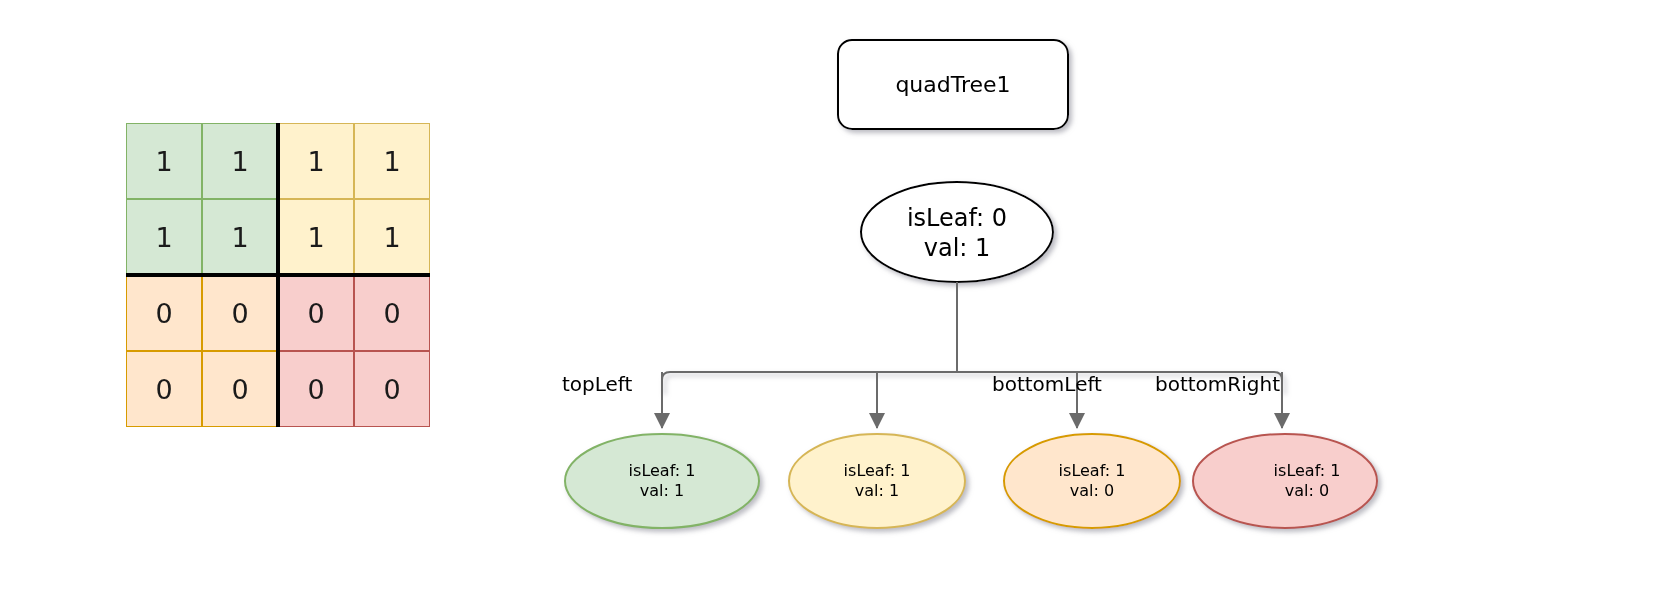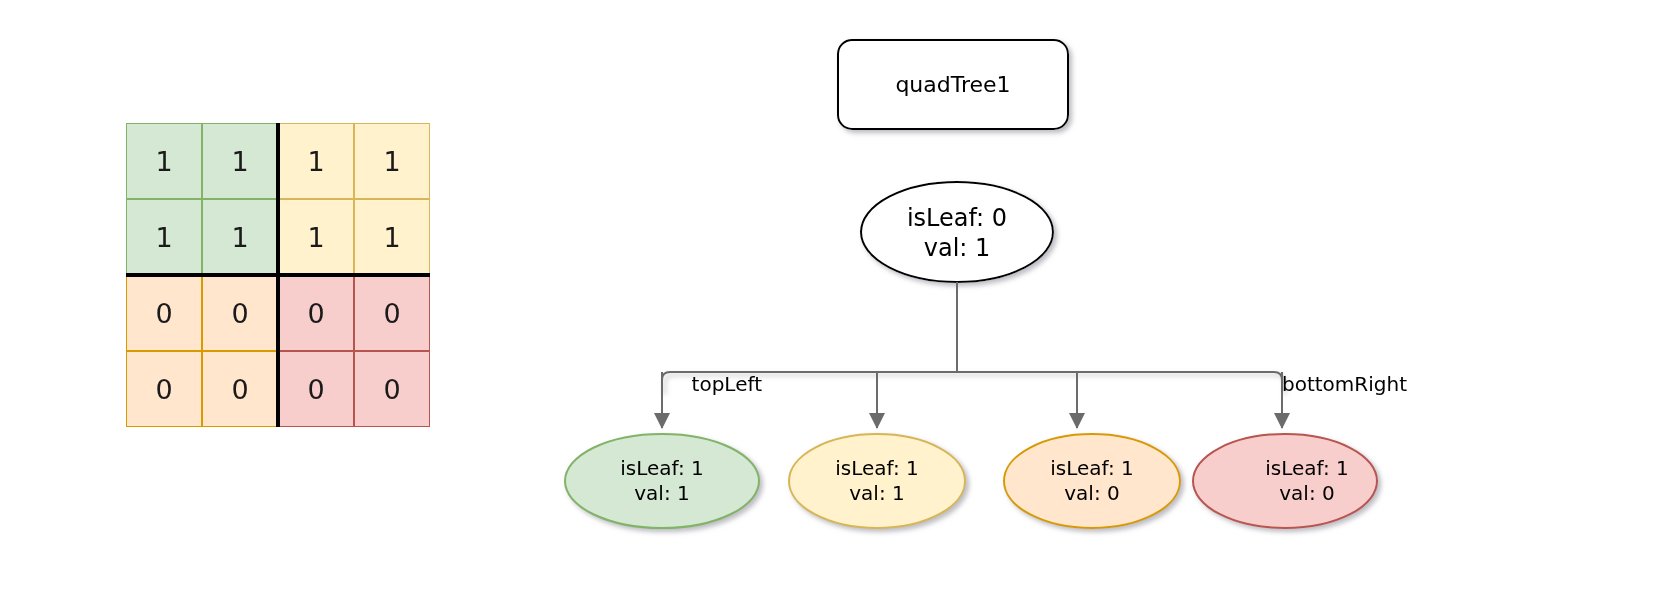--- a/index.html
+++ b/index.html
@@ -97,40 +97,40 @@
 
   #root-ellipse-label {
     left: 862px; top: 183px;
     width: 190px; height: 99px;
     font-size: 24px;
     line-height: 1.25;
   }
 
   .leaf-label {
     width: 200px; height: 94px;
-    font-size: 20px;
+    font-size: 16px;
     line-height: 1.25;
   }
   #leaf-label-0 { left: 562px; top: 434px; }
   #leaf-label-1 { left: 777px; top: 434px; }
   #leaf-label-2 { left: 992px; top: 434px; }
   #leaf-label-3 { left: 1207px; top: 434px; }
 
   .edge-label {
     position: absolute;
     font-size: 20px;
     color: #000000;
-    text-align: right;
+    text-align: left;
     width: 200px;
     top: 372px;
   }
   #edge-label-0 { left: 562px; }
   #edge-label-1 { left: 777px; }
   #edge-label-2 { left: 992px; }
-  #edge-label-3 { left: 1207px; }
+  #edge-label-3 { left: 1155px; }
 </style>
 </head>
 <body>
 
 <div id="matrix-grid">
 
   <div class="grid-quadrant q-green" id="quadrant-top-left">
     <div class="grid-cell">1</div>
     <div class="grid-cell">1</div>
     <div class="grid-cell">1</div>
@@ -196,20 +196,21 @@
   <div class="node-label" id="root-box-label">
     <span>quadTree1</span>
   </div>
 
   <div class="node-label" id="root-ellipse-label">
     <span>isLeaf: 0</span>
     <span>val: 1</span>
   </div>
 
   <div class="edge-label" id="edge-label-0">topLeft</div>
+  <div class="edge-label" id="edge-label-2">bottomLeft</div>
   <div class="edge-label" id="edge-label-3">bottomRight</div>
 
   <div class="node-label leaf-label" id="leaf-label-0">
     <span>isLeaf: 1</span>
     <span>val: 1</span>
   </div>
   <div class="node-label leaf-label" id="leaf-label-1">
     <span>isLeaf: 1</span>
     <span>val: 1</span>
   </div>

